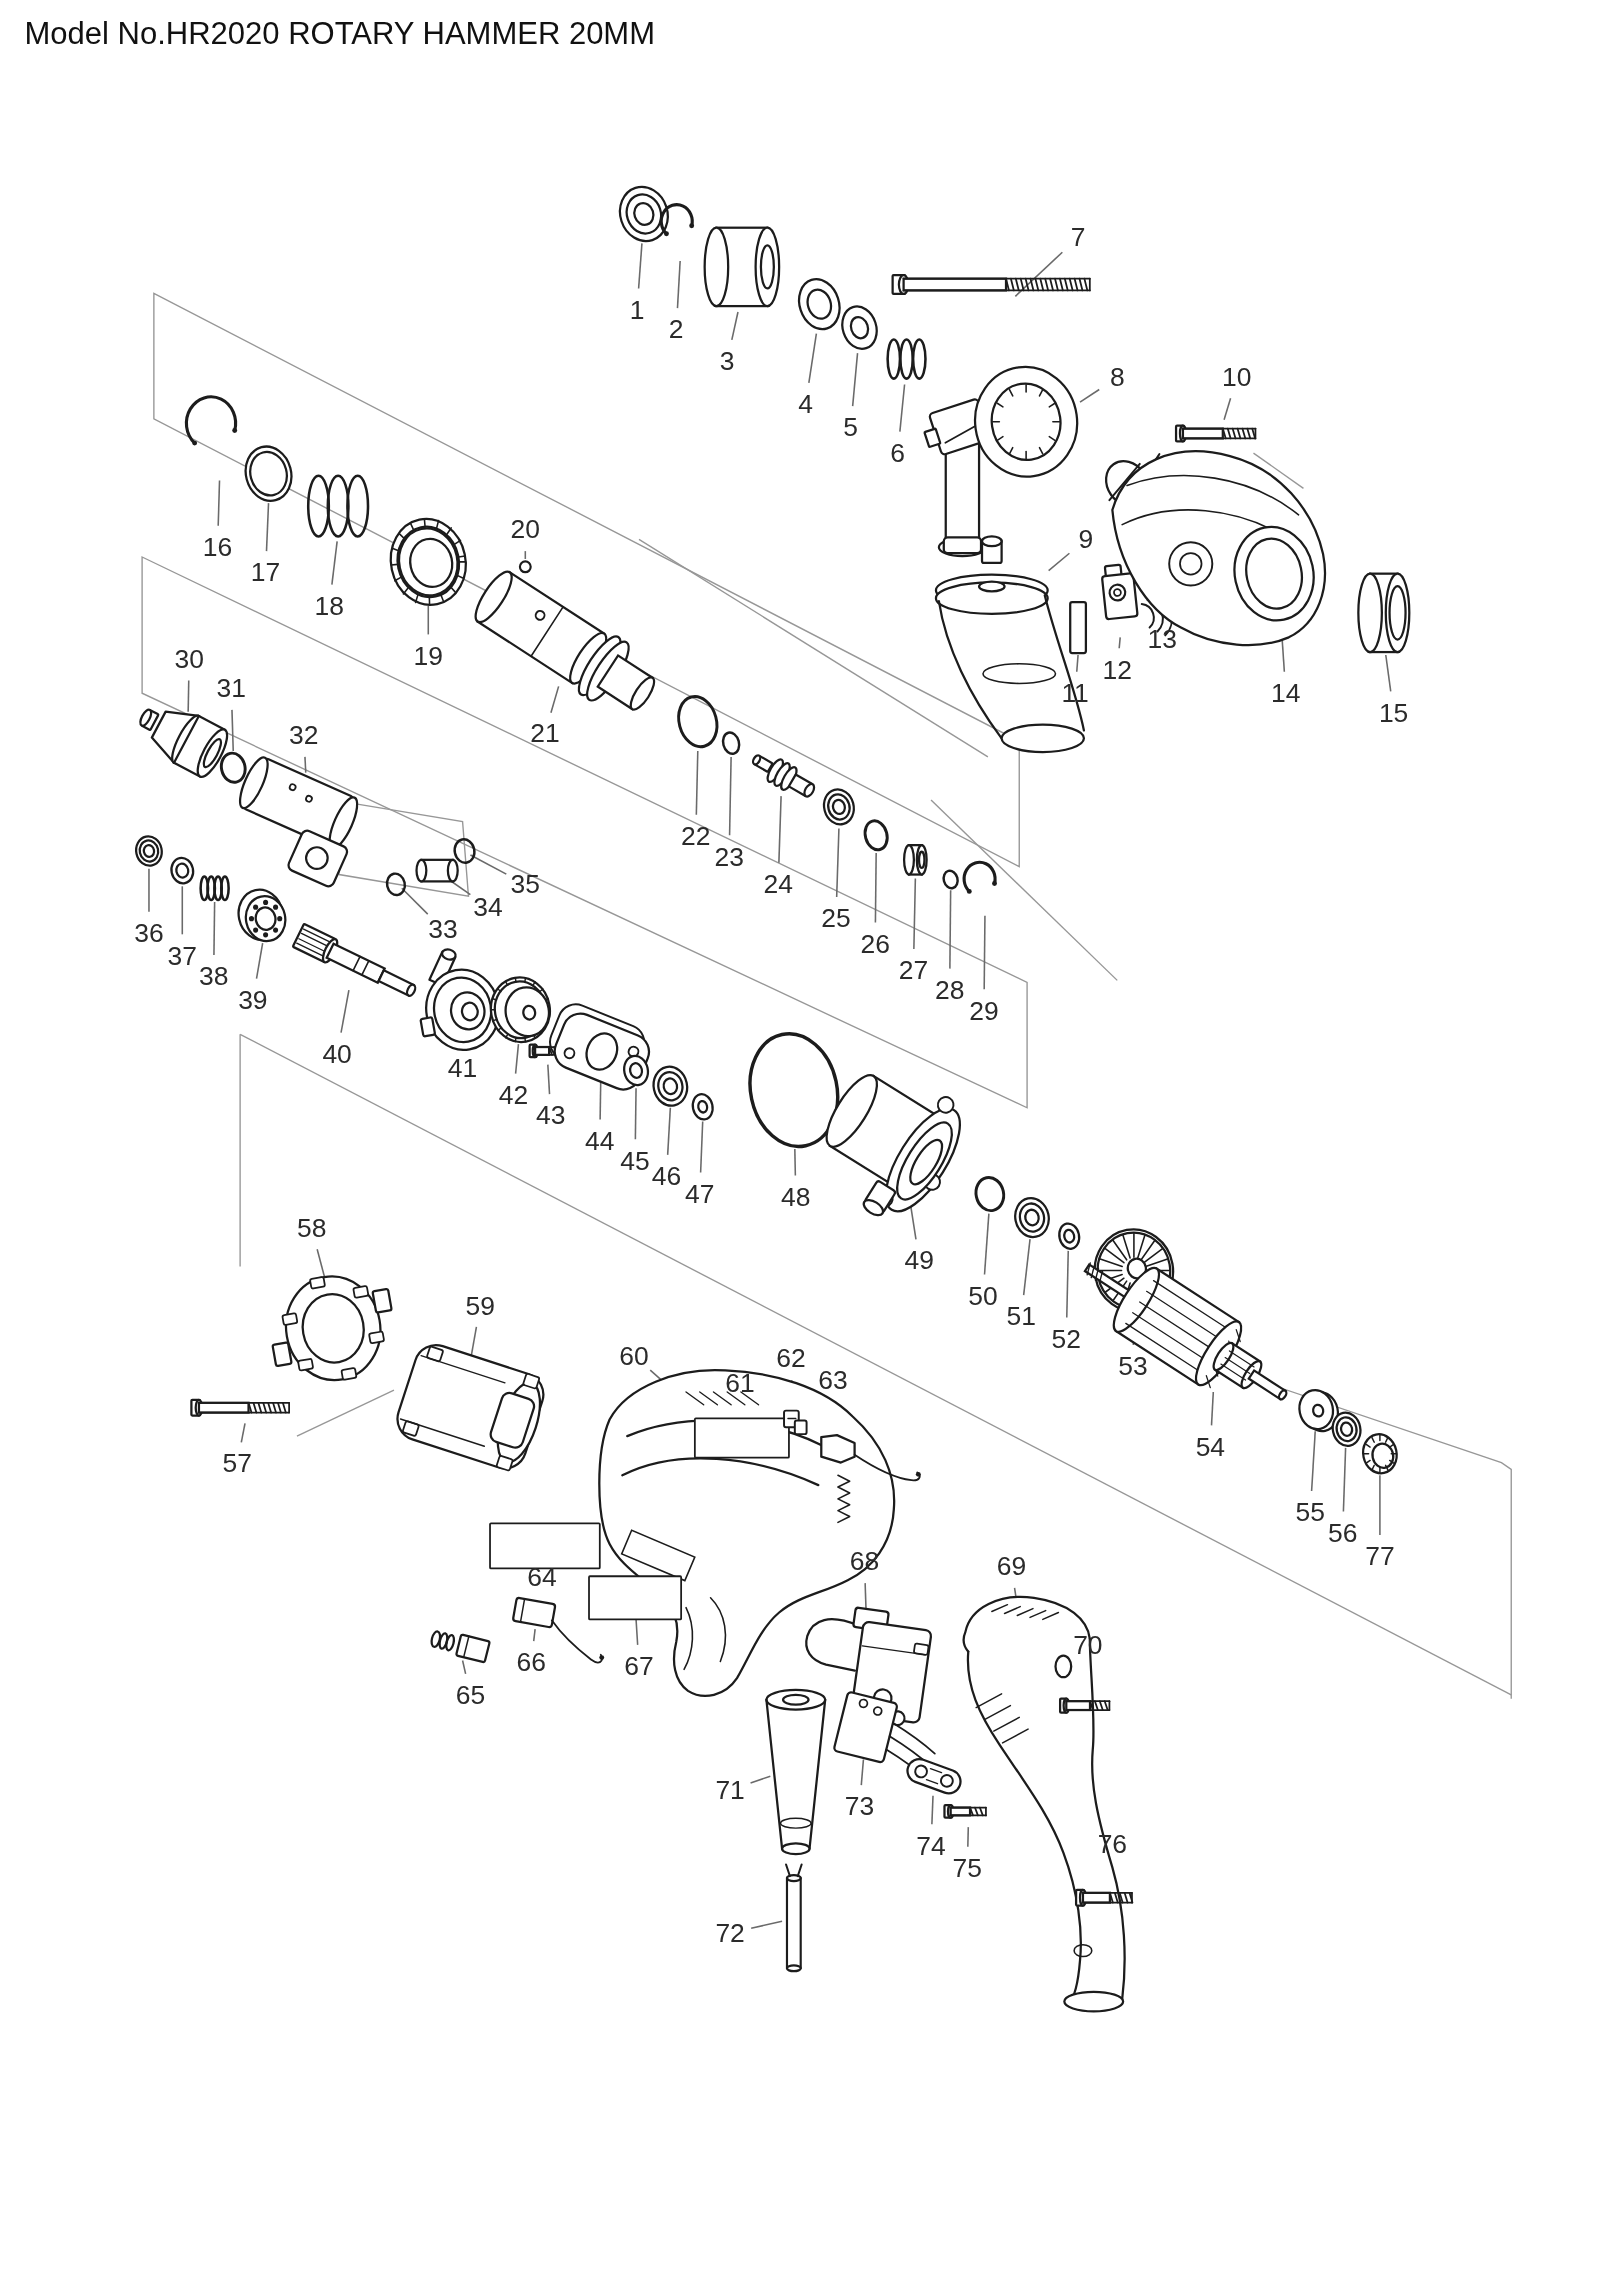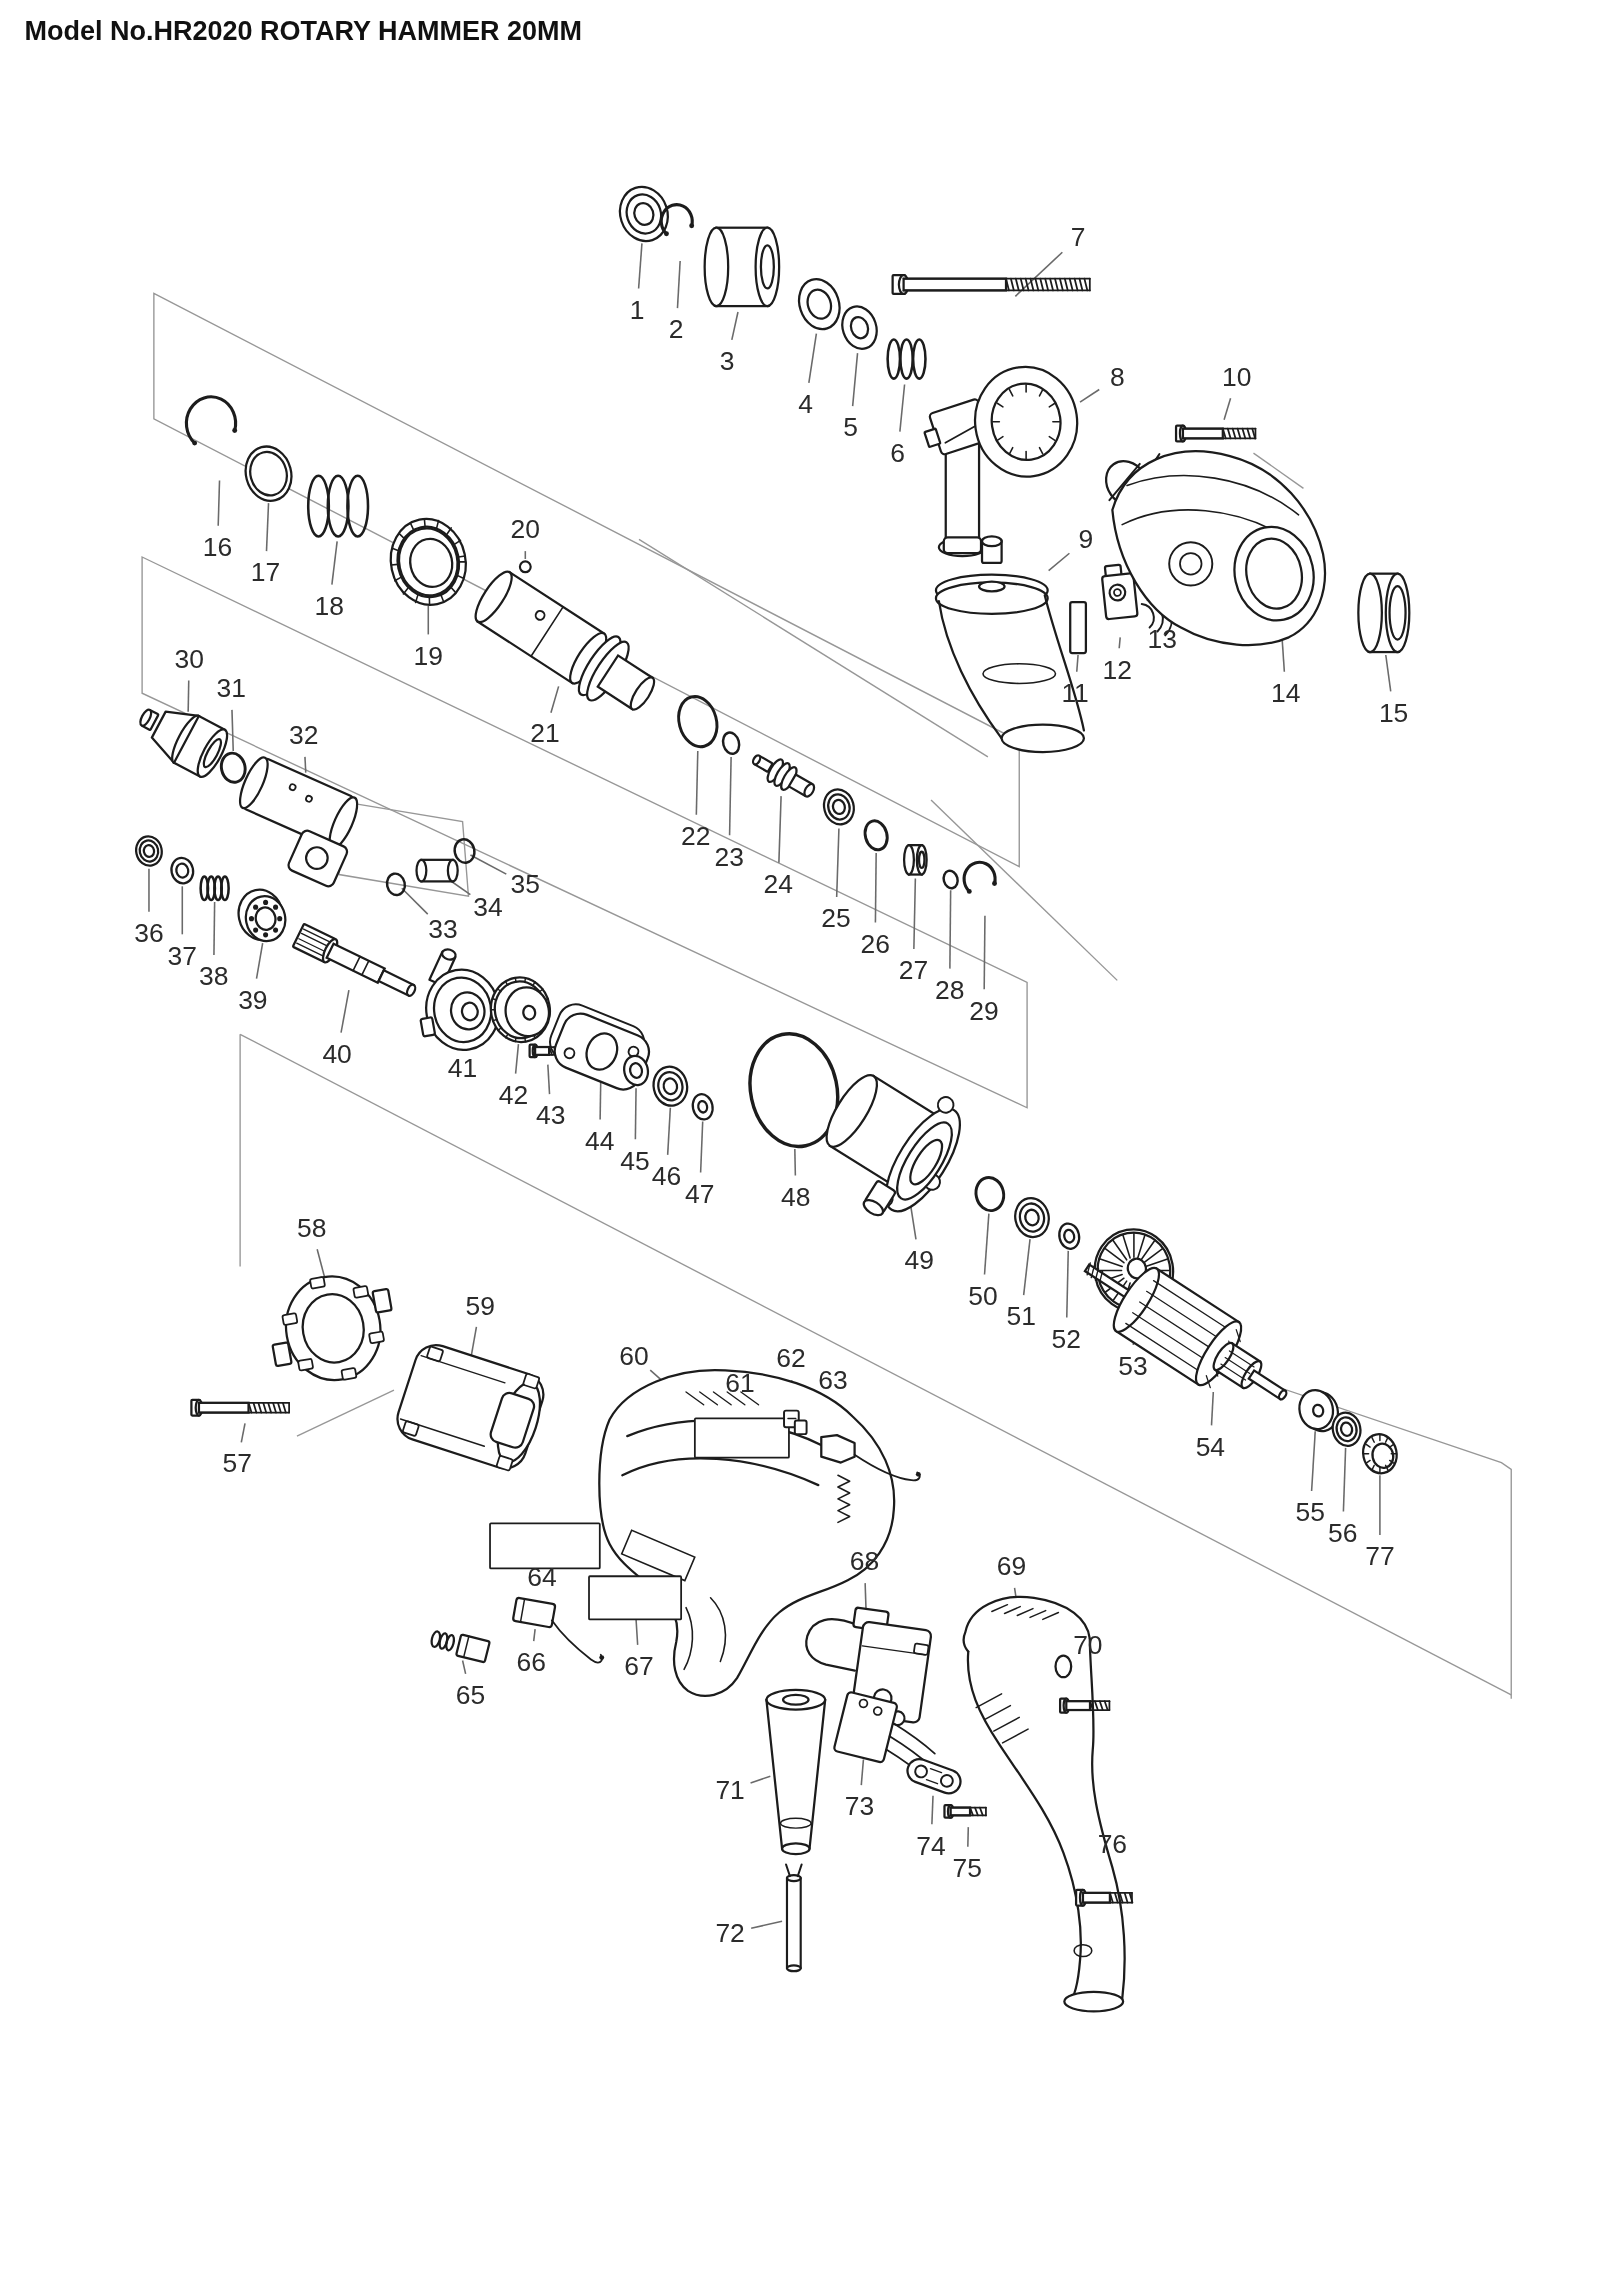--- a/index.html
+++ b/index.html
@@ -1,18 +1,18 @@
 <!DOCTYPE html>
 <html><head>
 <meta charset="utf-8">
 <style>
   html,body{margin:0;padding:0;background:#fff;}
   .page{position:relative;width:1621px;height:2293px;background:#fff;overflow:hidden;
         font-family:"Liberation Sans",sans-serif;}
-  .title{position:absolute;left:24.5px;top:15.7px;font-size:27px;font-weight:700;color:#111;
+  .title{position:absolute;left:24.5px;top:15.7px;font-size:31px;font-weight:400;color:#111;
          letter-spacing:0px;white-space:nowrap;}
   svg text{font-family:"Liberation Sans",sans-serif;font-size:27px;fill:#2b2b2b;}
 </style>
 </head>
 <body>
 
 <div class="page">
   <div class="title">Model No.HR2020 ROTARY HAMMER 20MM</div>
   <svg id="dsvg" width="1621" height="2293" viewBox="0 0 1654 2339" style="position:absolute;left:0;top:0;">
       <g>

